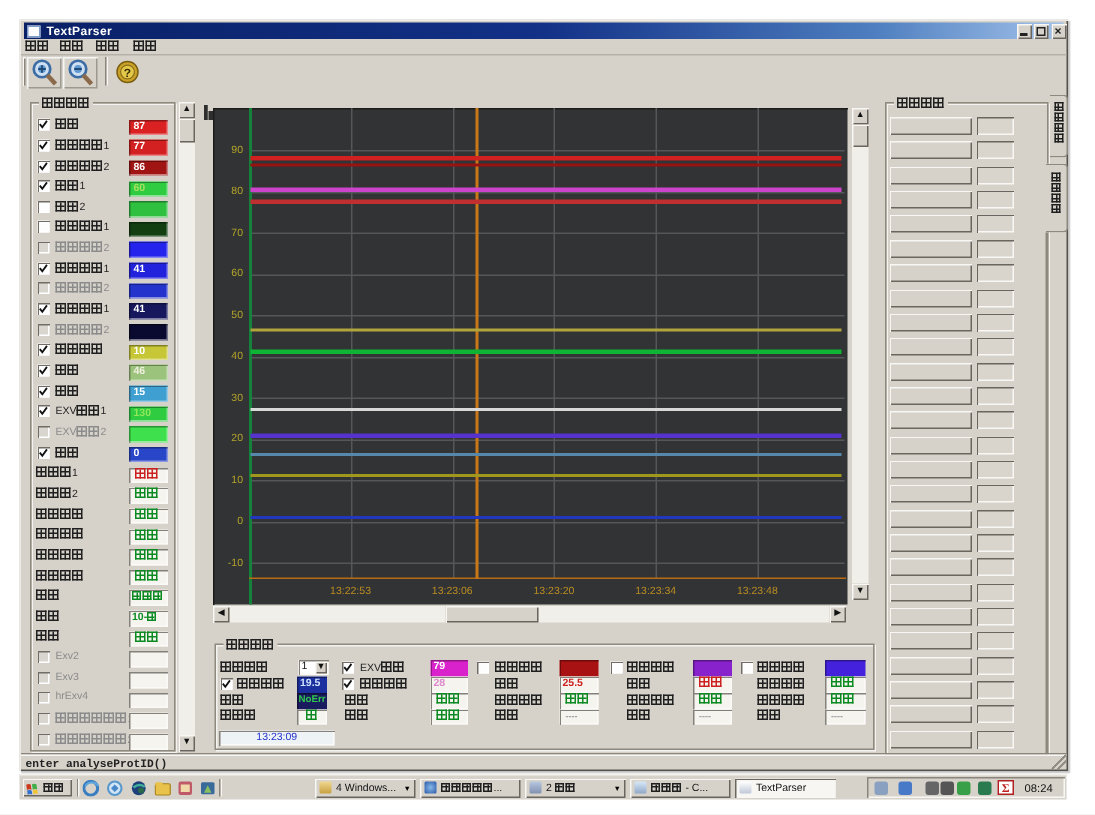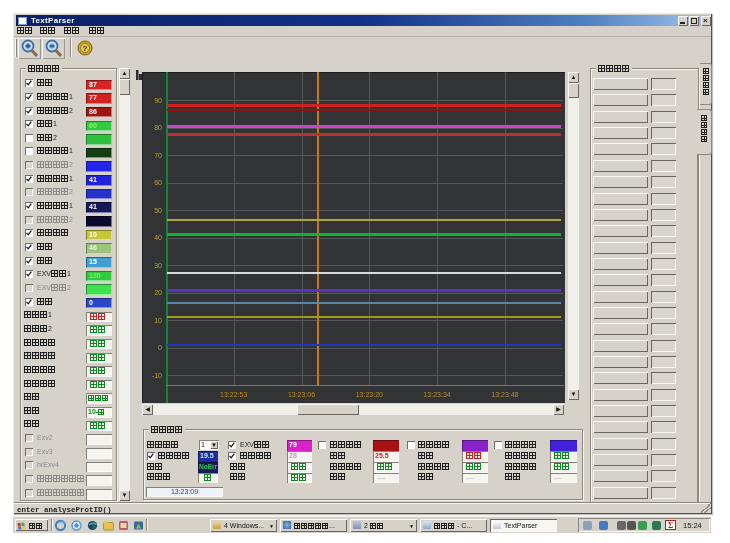--- a/index.html
+++ b/index.html
@@ -447,12 +447,12 @@
     <span class="ab" style="left:14px;top:3px;font:7px 'Liberation Sans';color:#111;white-space:nowrap">TextParser</span>
   </div>
 <div class="ab" style="left:578px;top:518px;width:132px;height:13.5px;box-shadow:inset 1px 1px 0 #8a867e,inset -1px -1px 0 #f8f7f4"></div>
 <div class="ab" style="left:583px;top:520.5px;width:9px;height:9px;border-radius:2px;background:#8aa0c0"></div>
 <div class="ab" style="left:599px;top:520.5px;width:9px;height:9px;border-radius:2px;background:#4878c8"></div>
 <div class="ab" style="left:617px;top:520.5px;width:9px;height:9px;border-radius:2px;background:#666"></div>
 <div class="ab" style="left:627px;top:520.5px;width:9px;height:9px;border-radius:2px;background:#555"></div>
 <div class="ab" style="left:638px;top:520.5px;width:9px;height:9px;border-radius:2px;background:#38a048"></div>
 <div class="ab" style="left:652px;top:520.5px;width:9px;height:9px;border-radius:2px;background:#2a7a50"></div>
 <div class="ab" style="left:665px;top:520px;width:11px;height:10px;background:#fff;border:1px solid #b02020;color:#c02020;font:bold 8px 'Liberation Serif';text-align:center;line-height:9px">Σ</div>
-<div class="ab" style="left:683px;top:520.5px;font:7.5px 'Liberation Sans';color:#111">15:24</div>
+<div class="ab" style="left:683px;top:520.5px;font:7.5px 'Liberation Sans';color:#111">08:24</div>
 </body></html>

